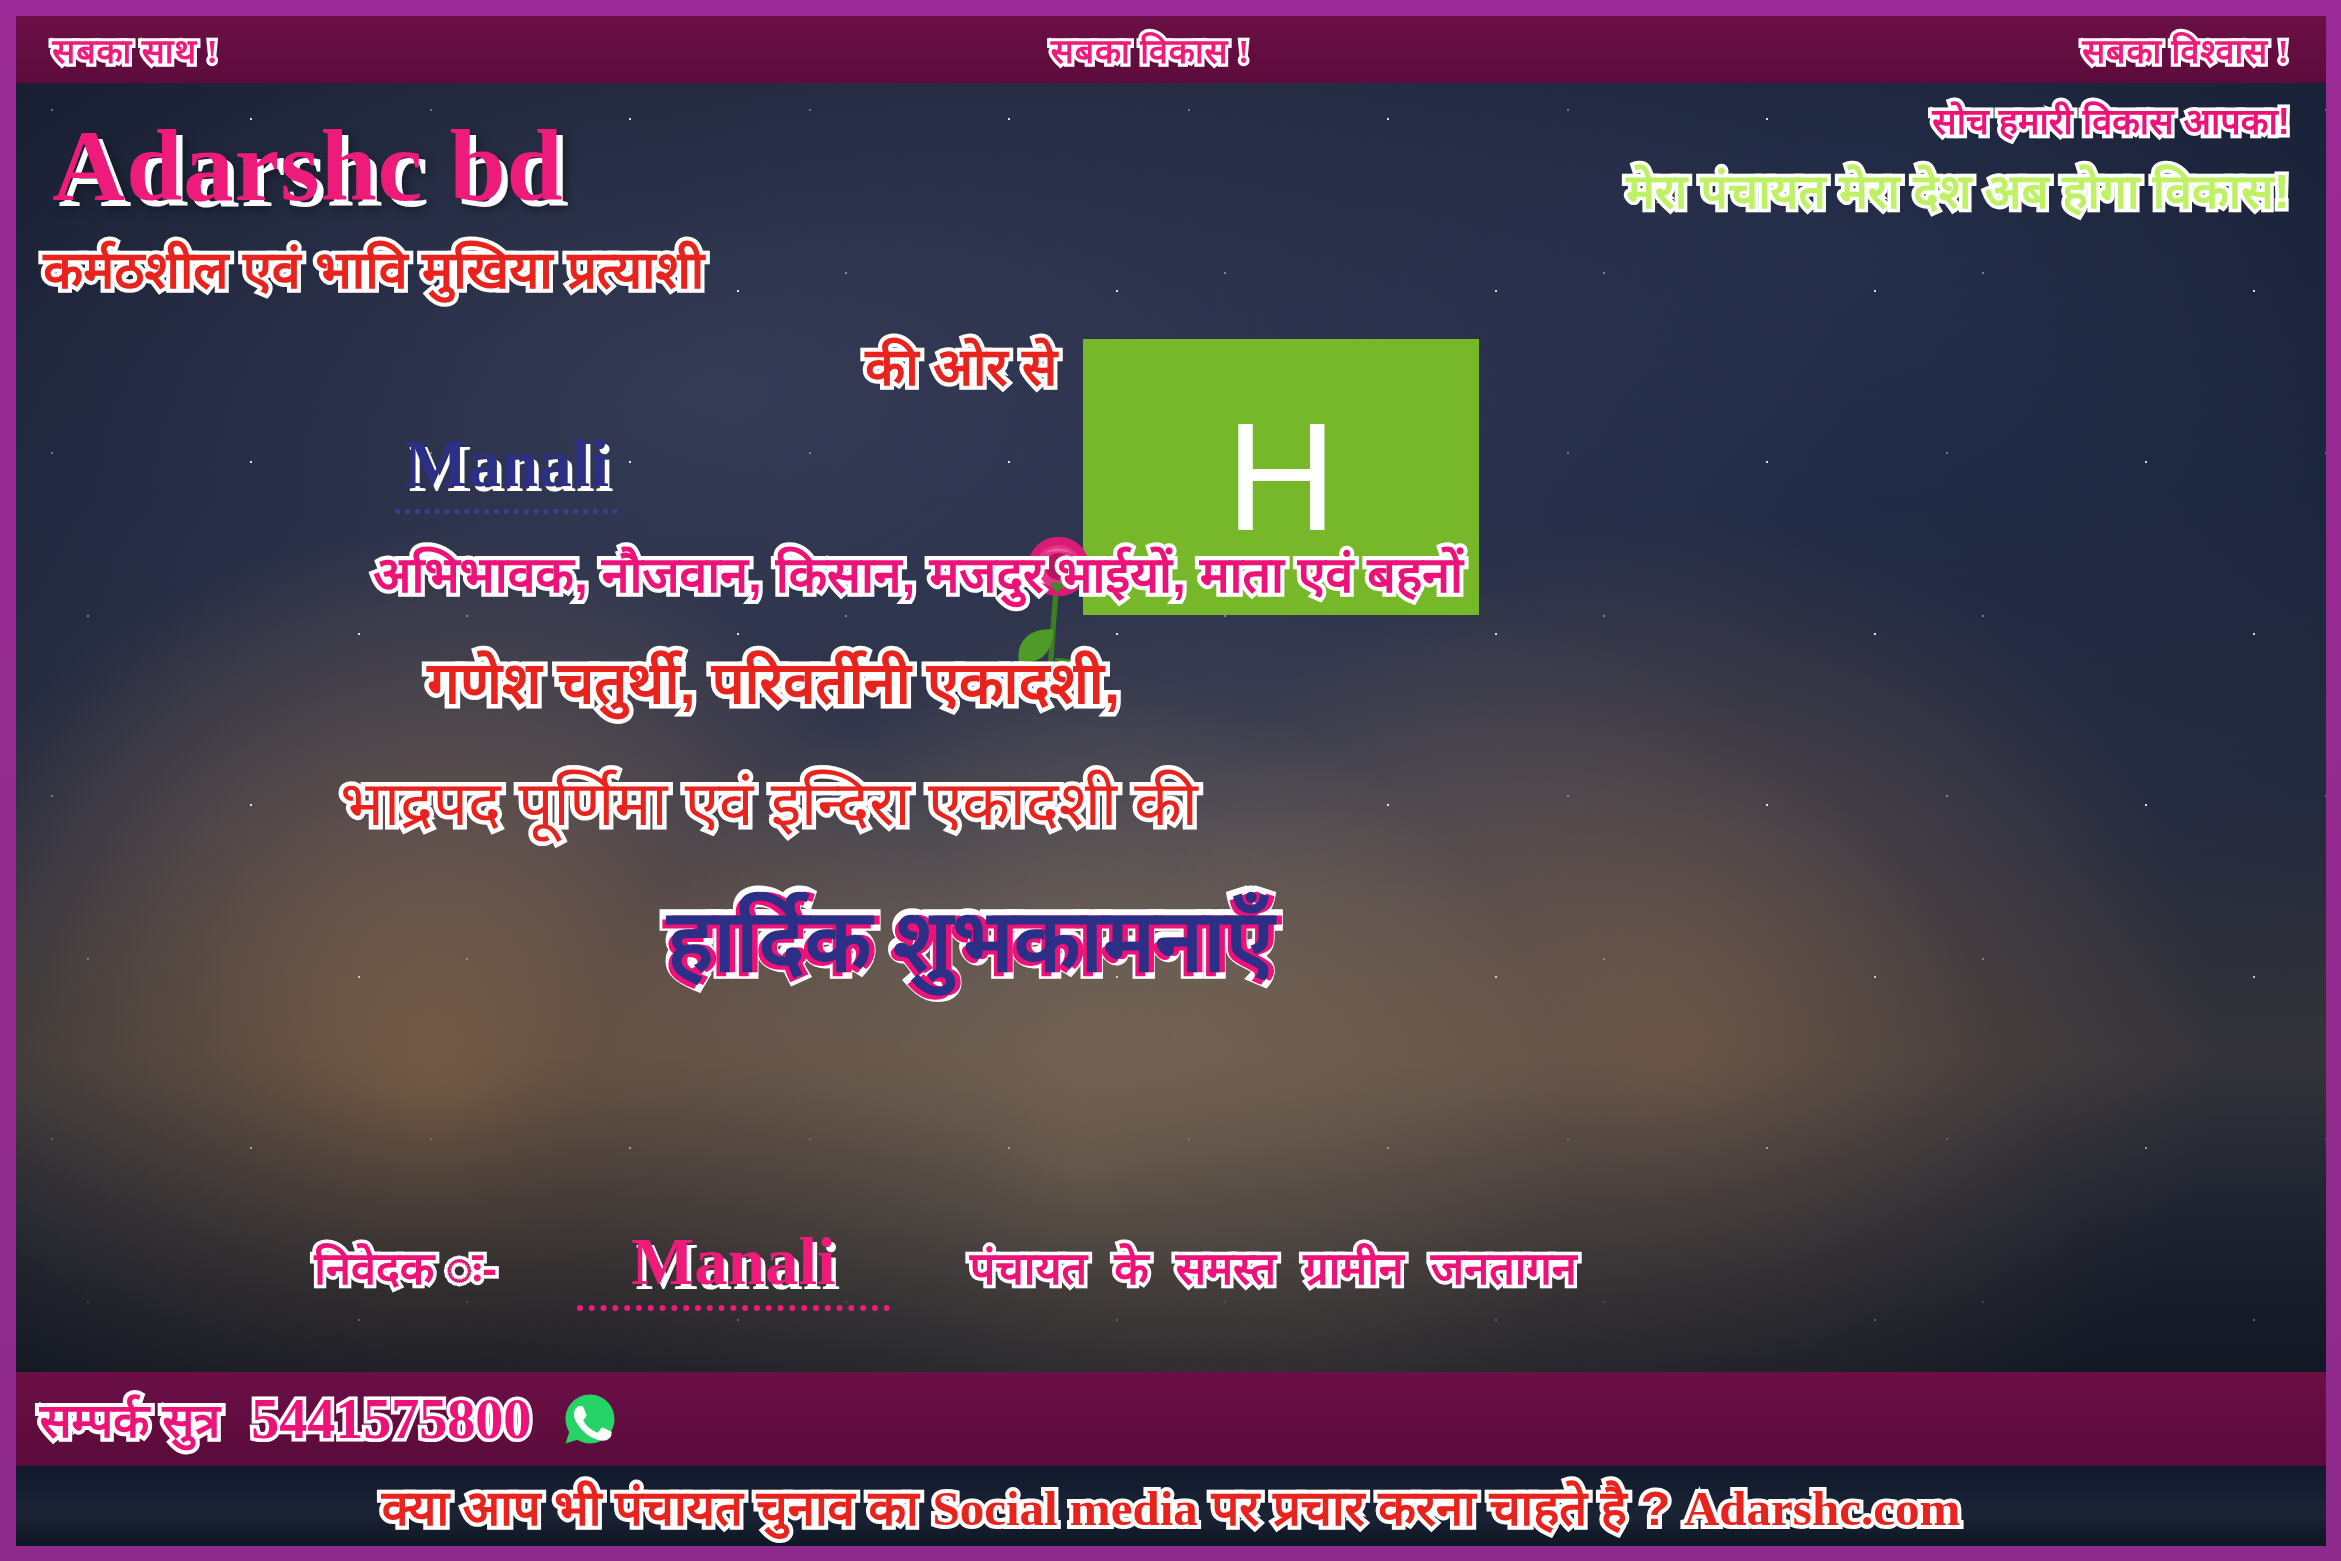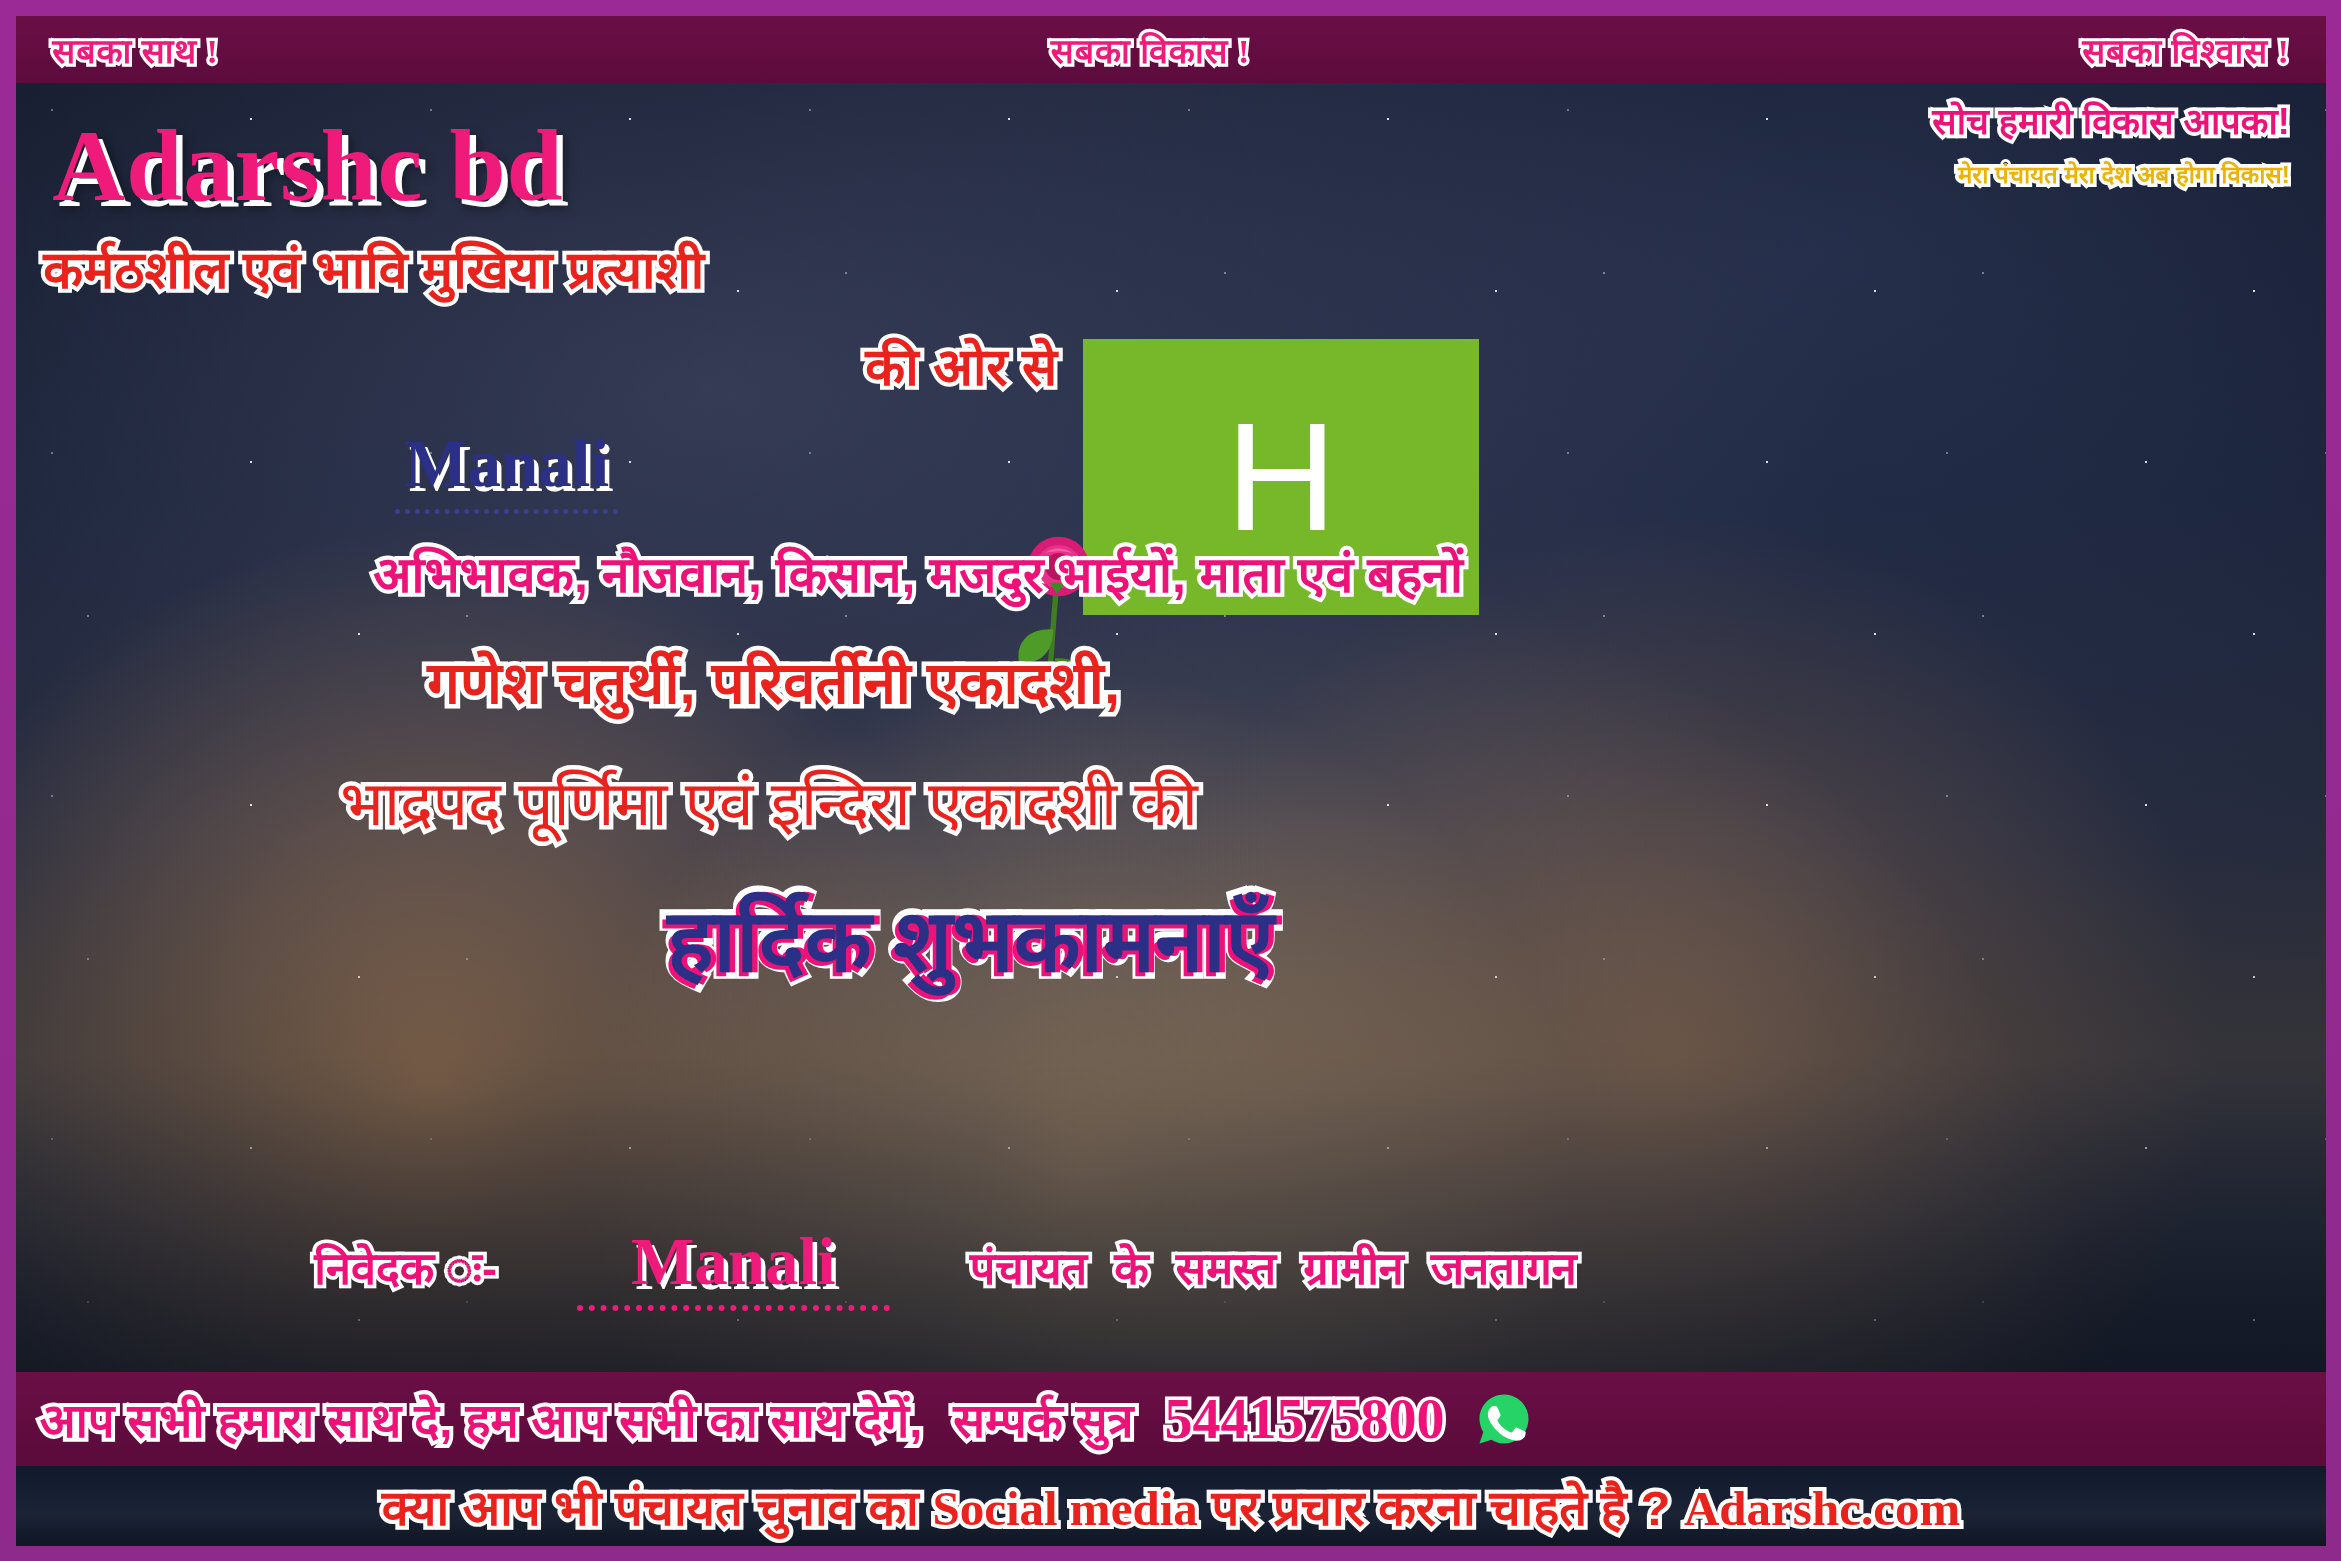--- a/index.html
+++ b/index.html
@@ -246,21 +246,21 @@
       <span class="slogan ot">सबका  साथ !</span>
       <span class="slogan ot">सबका  विकास !</span>
       <span class="slogan ot">सबका  विश्वास !</span>
     </div>
   </div>
 
   <div class="content">
 
     <div style="position:absolute; right:36px; top:12.6px; text-align:right;">
       <div class="ot" style="font-family:'Liberation Sans',sans-serif; font-weight:700; font-size:36px; color:#ec1277; -webkit-text-stroke:7.2px #fff; paint-order:stroke fill;">सोच हमारी विकास आपका!</div>
-      <div class="ot" style="font-family:'Liberation Sans',sans-serif; font-weight:700; font-size:24px; color:#eab308; -webkit-text-stroke:7.2px #fff; paint-order:stroke fill; margin-top:12.6px;">मेरा पंचायत मेरा देश अब होगा विकास!</div>
+      <div class="ot" style="font-family:'Liberation Sans',sans-serif; font-weight:700; font-size:48px; color:#bef264; -webkit-text-stroke:7.2px #fff; paint-order:stroke fill; margin-top:12.6px;">मेरा पंचायत मेरा देश अब होगा विकास!</div>
     </div>
 
     <div class="photo-box">
       <span>H</span>
     </div>
 
     <svg class="rose" viewBox="0 0 130 190">
       <path d="M62 58 C58 100 56 140 52 188" stroke="#3f7d21" stroke-width="6" fill="none"></path>
       <path d="M58 110 C30 108 16 126 20 146 C44 150 58 134 58 110 Z" fill="#4f9b28"></path>
       <path d="M60 142 C86 140 102 156 98 176 C74 178 60 164 60 142 Z" fill="#3f8a20"></path>
@@ -292,21 +292,20 @@
 
     <div class="req-row">
       <span class="req-label ot">निवेदक ः-</span>
       <span class="req-name">Manali</span>
       <span class="req-tail ot">पंचायत के समस्त ग्रामीन जनतागन</span>
     </div>
   </div>
 
   <div class="bar bar-bottom-1">
     <div class="foot1">
-      <span class="ot">आप सभी हमारा साथ दे, हम आप सभी का साथ देगें,</span>
       <span class="ot">सम्पर्क सुत्र</span>
       <span class="phone ot">5441575800</span>
       <svg class="wa" viewBox="0 0 64 64">
         <path d="M32 4C16.5 4 4 16.5 4 32c0 5.4 1.6 10.5 4.3 14.8L4 60l13.6-4.2C21.8 58.5 26.8 60 32 60c15.5 0 28-12.5 28-28S47.5 4 32 4z" fill="#25d366"></path>
         <path d="M24.5 19c-.8-1.8-1.6-1.8-2.4-1.9h-2c-.7 0-1.8.3-2.8 1.3-1 1-3.7 3.6-3.7 8.8s3.8 10.2 4.3 10.9c.5.7 7.3 11.7 18.1 16 9 3.5 10.8 2.8 12.8 2.6 2-.2 6.3-2.6 7.2-5 .9-2.5.9-4.6.6-5-.3-.4-1-.7-2.1-1.2-1.1-.5-6.3-3.1-7.3-3.5-1-.4-1.7-.5-2.4.5-.7 1-2.7 3.5-3.3 4.2-.6.7-1.2.8-2.3.3-1.1-.5-4.5-1.7-8.6-5.3-3.2-2.8-5.3-6.3-5.9-7.4-.6-1.1-.1-1.6.5-2.2.5-.5 1.1-1.2 1.6-1.9.5-.6.7-1.1 1.1-1.8.4-.7.2-1.4-.1-1.9-.3-.5-2.4-5.7-3.3-7.8z" fill="#ffffff"></path>
       </svg>
     </div>
   </div>
 
   <div class="foot2-wrap">

